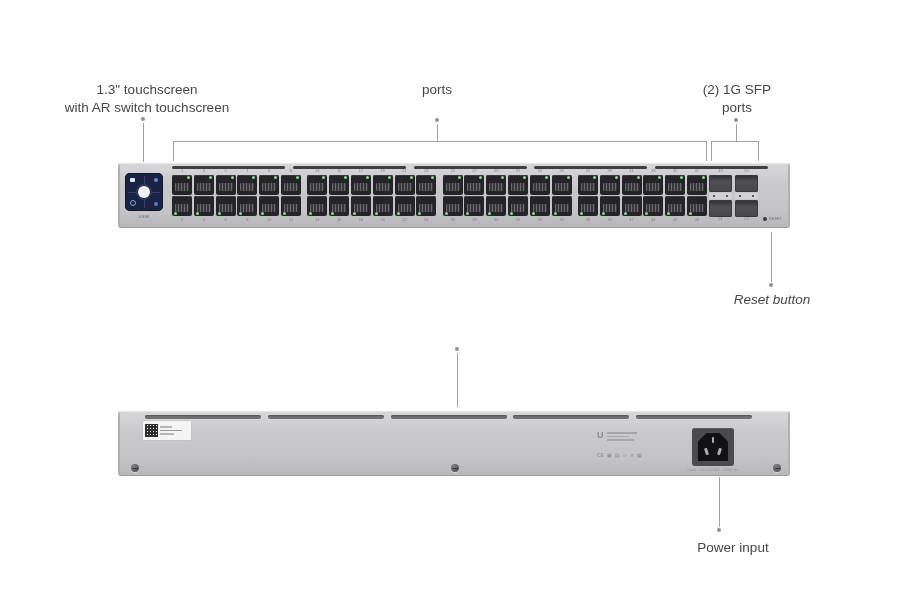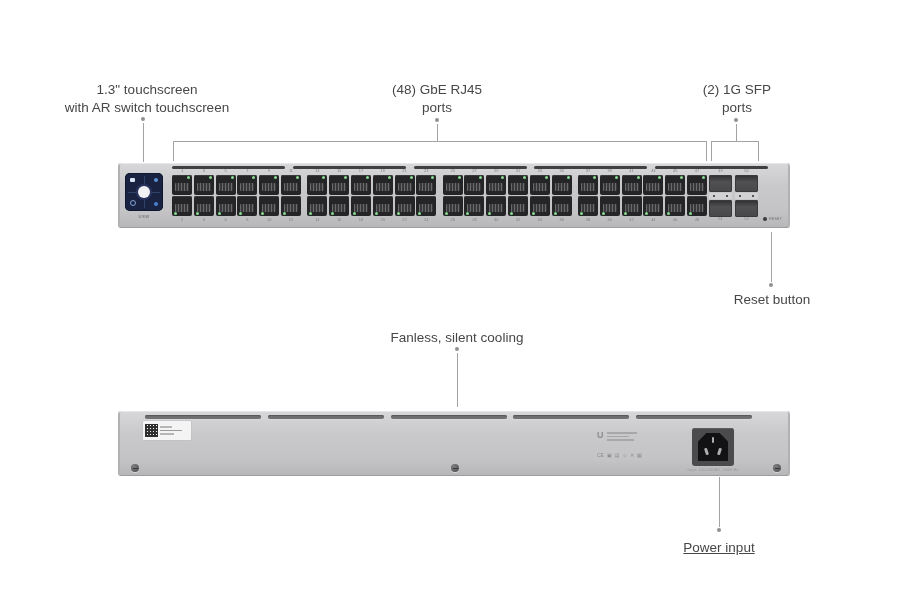--- a/index.html
+++ b/index.html
@@ -104,21 +104,20 @@
 <div class="canvas">
 
   <div class="callout" style="left:27px;top:81px;width:240px;">
     <div>1.3" touchscreen</div>
     <div>with AR switch touchscreen</div>
   </div>
   <div class="dot" style="left:141px;top:117px;"></div>
   <div class="leader" style="left:143px;top:123px;height:39px;"></div>
 
   <div class="callout" style="left:337px;top:81px;width:200px;">
-    <div>(48) GbE RJ45</div>
     <div>ports</div>
   </div>
   <div class="dot" style="left:435px;top:118px;"></div>
   <div class="leader" style="left:437px;top:124px;height:17px;"></div>
   <div class="bh" style="left:173px;top:141px;width:534px;"></div>
   <div class="bv" style="left:173px;top:141px;height:20px;"></div>
   <div class="bv" style="left:706px;top:141px;height:20px;"></div>
 
   <div class="callout" style="left:637px;top:81px;width:200px;">
     <div>(2) 1G SFP</div>
@@ -303,27 +302,24 @@
         </div>
       </div>
     <div class="reset">
       <span class="rdot"></span>
       <span class="rlabel">RESET</span>
     </div>
   </div>
 
   <div class="leader" style="left:771px;top:232px;height:50px;"></div>
   <div class="dot" style="left:769px;top:283px;"></div>
-  <div class="callout" style="left:672px;top:291px;width:200px;">
+  <div class="callout" style="left:672px;top:291px;width:200px;font-style:italic;">
     <div>Reset button</div>
   </div>
 
-  <div class="callout" style="left:357px;top:329px;width:200px;">
-    <div>Fanless, silent cooling</div>
-  </div>
   <div class="dot" style="left:455px;top:347px;"></div>
   <div class="leader" style="left:457px;top:353px;height:54px;"></div>
 
   <div class="chassis back">
     <div class="vents">
         <div class="vent"></div>
         <div class="vent"></div>
         <div class="vent"></div>
         <div class="vent"></div>
         <div class="vent"></div>
@@ -360,17 +356,17 @@
       </div>
     </div>
     <div class="pcap">Input: 100-240VAC, 50/60 Hz</div>
     <div class="screw s1"></div>
     <div class="screw s2"></div>
     <div class="screw s3"></div>
   </div>
 
   <div class="leader" style="left:719px;top:477px;height:50px;"></div>
   <div class="dot" style="left:717px;top:528px;"></div>
-  <div class="callout" style="left:619px;top:539px;width:200px;text-decoration:underline;">
+  <div class="callout" style="left:633px;top:539px;width:200px;">
     <div>Power input</div>
   </div>
 
 </div>
 
 </body></html>

